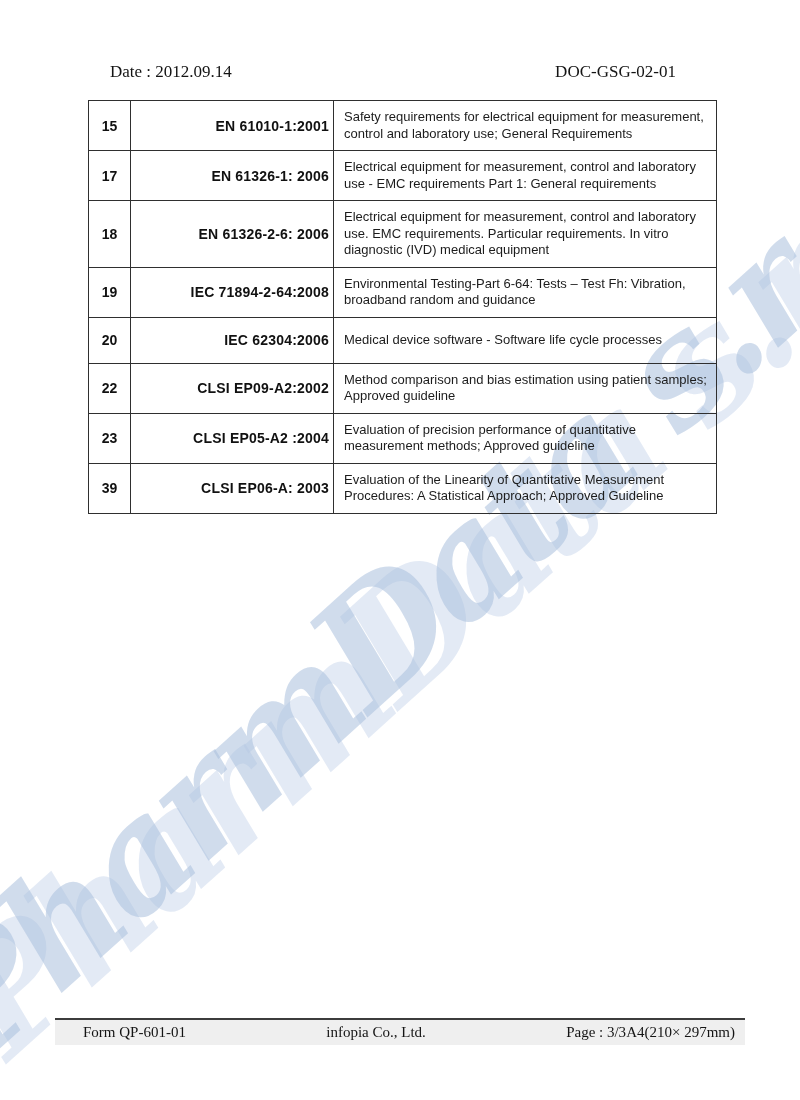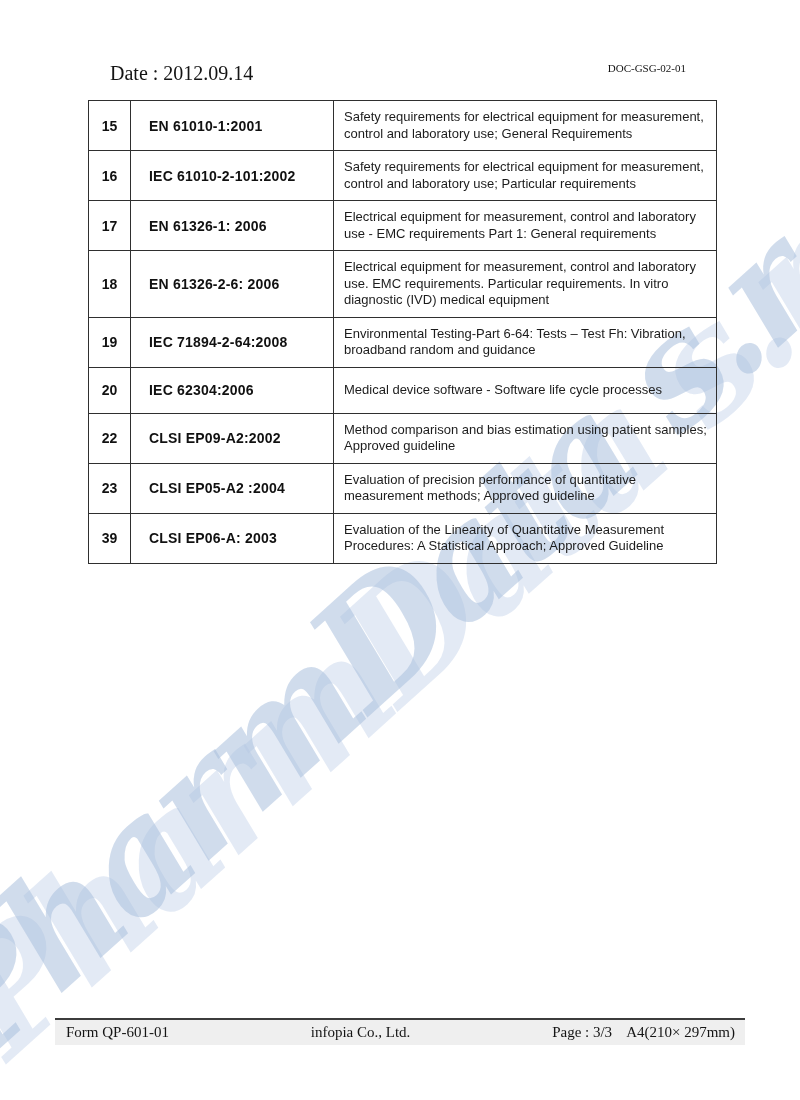--- a/index.html
+++ b/index.html
@@ -15,30 +15,30 @@
     font-family: "Liberation Sans", sans-serif;
     color: #1a1a1a;
   }
 
   
   .doc-header-date {
     position: absolute;
     left: 110px;
     top: 62px;
     font-family: "Liberation Serif", serif;
-    font-size: 20px;
+    font-size: 17px;
     color: #141414;
     white-space: nowrap;
   }
   .doc-header-code {
     position: absolute;
-    right: 114px;
+    right: 124px;
     top: 62px;
     font-family: "Liberation Serif", serif;
-    font-size: 11px;
+    font-size: 17px;
     color: #141414;
     white-space: nowrap;
   }
 
   
   .watermark {
     position: absolute;
     left: 430px;
     top: 590px;
     transform: translate(-50%, -50%) rotate(-42deg);
@@ -80,20 +80,21 @@
     font-size: 14px;
     color: #111;
     margin-left: 45px;
   }
   table.standards td.col-standard {
     font-weight: bold;
     font-size: 14px;
     padding: 6px 4px 6px 18px;
     color: #111;
     letter-spacing: 0.2px;
+    text-align: right;
   }
   table.standards td.col-description {
     font-size: 13px;
     line-height: 16.5px;
     padding: 8px 8px 8px 10px;
     color: #1c1c1c;
   }
 
   
   .doc-footer {
@@ -101,29 +102,28 @@
     left: 55px;
     top: 1018px;
     width: 690px;
     height: 27px;
     border-top: 2px solid #3c3c3c;
     background: #efefef;
     display: flex;
     align-items: center;
     justify-content: space-between;
     box-sizing: border-box;
-    padding: 0 10px 0 11px;
+    padding: 0 10px 0 28px;
     font-family: "Liberation Serif", serif;
     font-size: 15px;
     color: #141414;
     z-index: 1;
   }
   .doc-footer .page-group {
     display: flex;
-    gap: 14px;
     white-space: nowrap;
   }
   .doc-footer span { white-space: nowrap; }
 </style>
 </head>
 <body>
 
 <div class="doc-header-date">Date : 2012.09.14</div>
 <div class="doc-header-code">DOC-GSG-02-01</div>
 
@@ -133,25 +133,20 @@
   <colgroup>
     <col style="width:42px">
     <col style="width:203px">
     <col style="width:383px">
   </colgroup>
   <tbody>
       <tr>
         <td class="col-no">15</td>
         <td class="col-standard">EN 61010-1:2001</td>
         <td class="col-description">Safety requirements for electrical equipment for measurement, control and laboratory use; General Requirements</td>
-      </tr>
-      <tr>
-        <td class="col-no">16</td>
-        <td class="col-standard">IEC 61010-2-101:2002</td>
-        <td class="col-description">Safety requirements for electrical equipment for measurement, control and laboratory use; Particular requirements</td>
       </tr>
       <tr>
         <td class="col-no">17</td>
         <td class="col-standard">EN 61326-1: 2006</td>
         <td class="col-description">Electrical equipment for measurement, control and laboratory use - EMC requirements Part 1: General requirements</td>
       </tr>
       <tr>
         <td class="col-no">18</td>
         <td class="col-standard">EN 61326-2-6: 2006</td>
         <td class="col-description">Electrical equipment for measurement, control and laboratory use. EMC requirements. Particular requirements. In vitro diagnostic (IVD) medical equipment</td>

